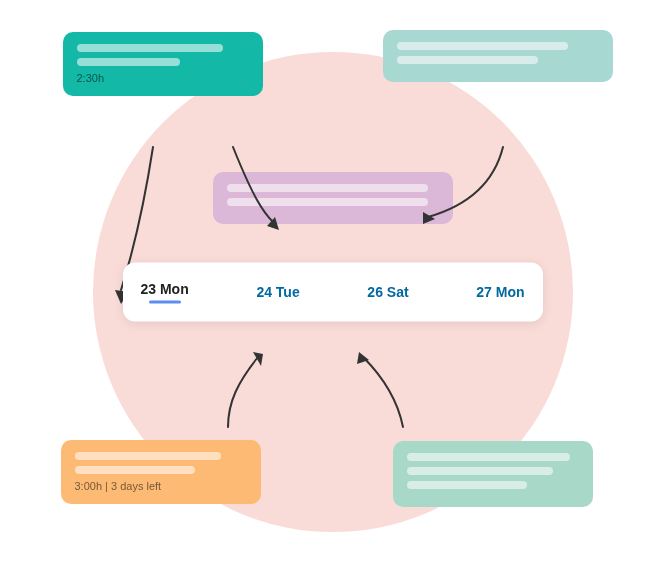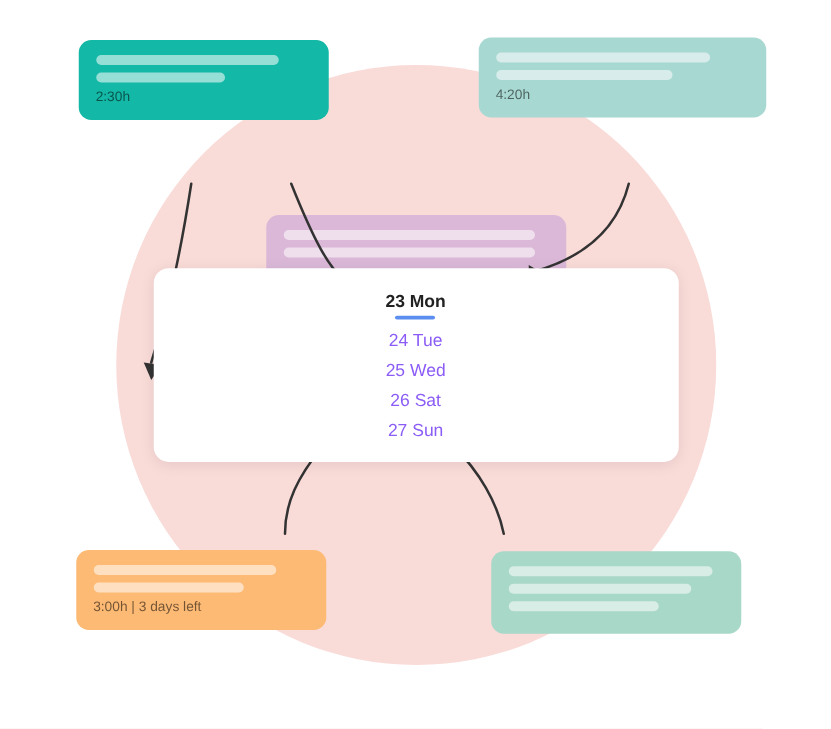--- a/index.html
+++ b/index.html
@@ -42,31 +42,30 @@
       transform: translate(-50%, -50%);
       width: 420px;
       background: #fff;
       border-radius: 12px;
       padding: 14px 8px 14px 8px;
       display: flex;
       align-items: center;
       justify-content: space-between;
       box-shadow: 0 2px 12px rgba(0,0,0,0.08);
       z-index: 10;
-      flex-direction: column;
     }
 
     .cal-day {
       display: flex;
       flex-direction: column;
       align-items: center;
       padding: 4px 10px;
       font-size: 14px;
-      font-weight: 400;
-      color: #8b5cf6;
+      font-weight: 700;
+      color: #0369a1;
       cursor: pointer;
       position: relative;
     }
 
     .cal-day.active {
       color: #222;
       font-weight: 700;
     }
 
     .cal-day.active::after {
@@ -156,21 +155,20 @@
 
   <div class="card card-blue">
     <div class="card-line long"></div>
     <div class="card-line short"></div>
     <div class="card-label">2:30h</div>
   </div>
 
   <div class="card card-teal">
     <div class="card-line long"></div>
     <div class="card-line med"></div>
-    <div class="card-label">4:20h</div>
   </div>
 
   <div class="card card-pink">
     <div class="card-line full"></div>
     <div class="card-line full"></div>
   </div>
 
   <svg class="arrow-svg" width="580" height="560" style="position:absolute;top:0;left:0;">
 
     <path d="M 110 135 C 100 200, 90 240, 78 278" fill="none" stroke="#333" stroke-width="2" stroke-linecap="round"></path>
@@ -190,27 +188,24 @@
   </svg>
 
   <div class="calendar-bar">
     <div class="cal-day active">
       <span>23 Mon</span>
     </div>
     <div class="cal-day">
       <span>24 Tue</span>
     </div>
     <div class="cal-day">
-      <span>25 Wed</span>
+      <span>26 Sat</span>
     </div>
     <div class="cal-day">
-      <span>26 Sat</span>
-    </div>
-    <div class="cal-day">
-      <span>27 Sun</span>
+      <span>27 Mon</span>
     </div>
   </div>
 
   <div class="card card-salmon">
     <div class="card-line long"></div>
     <div class="card-line med"></div>
     <div class="card-label">3:00h | 3 days left</div>
   </div>
 
   <div class="card card-mint">

